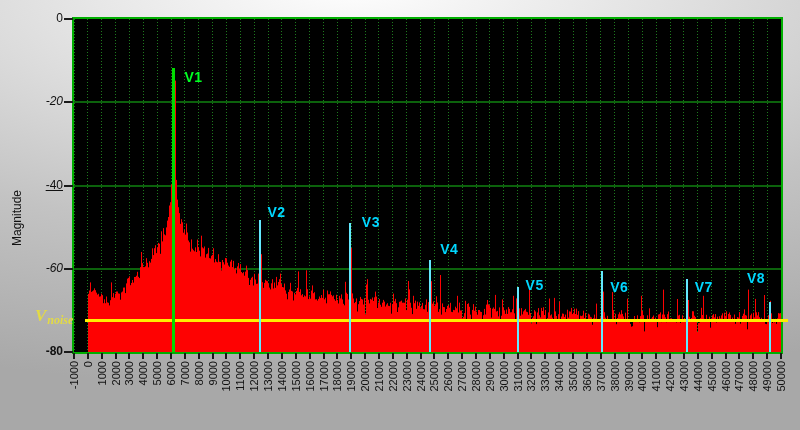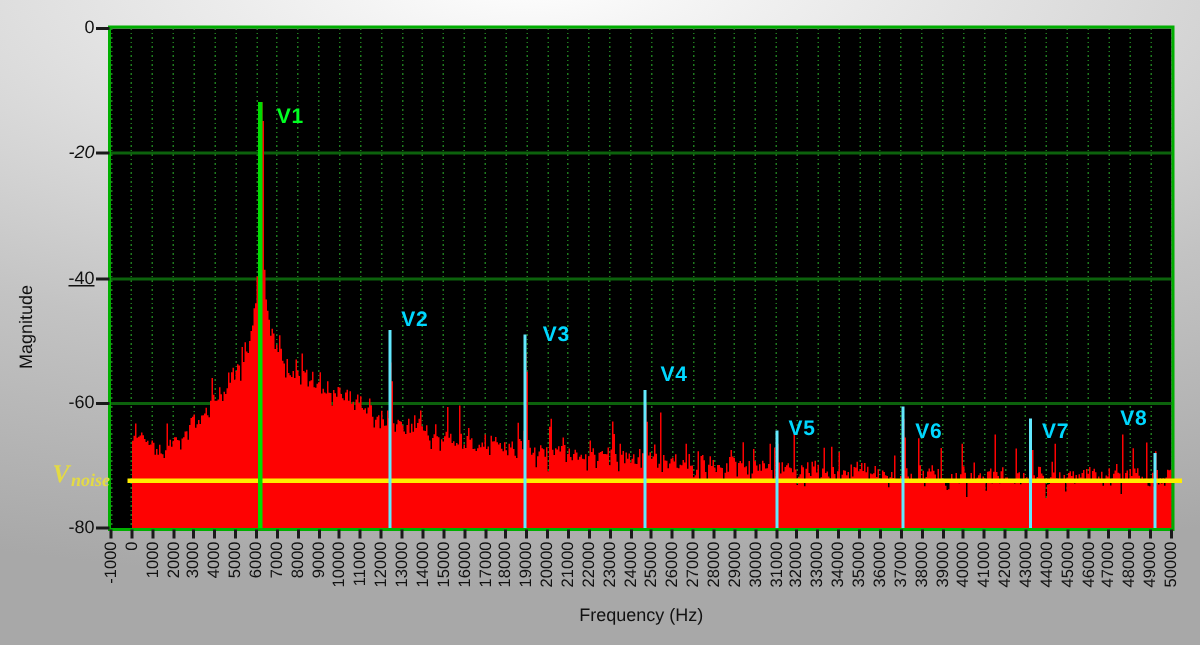--- a/index.html
+++ b/index.html
@@ -100,33 +100,32 @@
       <div class="gridv" style="left: 706.5px;"></div>
       <div class="gridh" style="top: 82.25px;"></div>
       <div class="gridh" style="top: 165.5px;"></div>
       <div class="gridh" style="top: 248.75px;"></div>
     </div>
   <svg id="spectrum-svg" width="800" height="430">
     <path id="trace-path" fill="none" stroke-width="1" d="M88.5 353.5V293.9M89.5 353.5V290.5M90.5 353.5V282.4M91.5 353.5V291.9M92.5 353.5V291.2M93.5 353.5V290.3M94.5 353.5V288.3M95.5 353.5V290.2M96.5 353.5V292.6M97.5 353.5V294.6M98.5 353.5V293.8M99.5 353.5V296.6M100.5 353.5V296.3M101.5 353.5V293.6M102.5 353.5V295.1M103.5 353.5V303.2M104.5 353.5V299.3M105.5 353.5V303.2M106.5 353.5V296.5M107.5 353.5V302.4M108.5 353.5V302.8M109.5 353.5V305.4M110.5 353.5V300.2M111.5 353.5V282.4M112.5 353.5V297.2M113.5 353.5V293.1M114.5 353.5V297.8M115.5 353.5V293.8M116.5 353.5V291.5M117.5 353.5V291.5M118.5 353.5V293.4M119.5 353.5V293.7M120.5 353.5V299.7M121.5 353.5V292.4M122.5 353.5V291.5M123.5 353.5V287.6M124.5 353.5V287.5M125.5 353.5V293.1M126.5 353.5V283.4M127.5 353.5V278.7M128.5 353.5V277.9M129.5 353.5V276.3M130.5 353.5V285.2M131.5 353.5V282.9M132.5 353.5V280.0M133.5 353.5V282.6M134.5 353.5V277.0M135.5 353.5V276.9M136.5 353.5V275.7M137.5 353.5V271.8M138.5 353.5V276.8M139.5 353.5V278.1M140.5 353.5V267.1M141.5 353.5V252.0M142.5 353.5V263.1M143.5 353.5V267.1M144.5 353.5V267.1M145.5 353.5V266.3M146.5 353.5V258.2M147.5 353.5V262.8M148.5 353.5V267.3M149.5 353.5V261.2M150.5 353.5V262.6M151.5 353.5V258.9M152.5 353.5V248.3M153.5 353.5V255.1M154.5 353.5V248.2M155.5 353.5V245.2M156.5 353.5V253.1M157.5 353.5V247.3M158.5 353.5V242.9M159.5 353.5V243.7M160.5 353.5V253.8M161.5 353.5V231.3M162.5 353.5V241.4M163.5 353.5V228.1M164.5 353.5V234.4M165.5 353.5V235.3M166.5 353.5V227.4M167.5 353.5V220.6M168.5 353.5V217.0M169.5 353.5V205.5M170.5 353.5V202.2M171.5 353.5V184.4M172.5 353.5V171.8M173.5 353.5V151.8M174.5 353.5V68.1M175.5 353.5V80.6M176.5 353.5V179.9M177.5 353.5V199.6M178.5 353.5V207.2M179.5 353.5V213.1M180.5 353.5V223.9M181.5 353.5V219.2M182.5 353.5V222.3M183.5 353.5V232.7M184.5 353.5V229.8M185.5 353.5V234.6M186.5 353.5V223.5M187.5 353.5V232.5M188.5 353.5V240.5M189.5 353.5V242.3M190.5 353.5V251.6M191.5 353.5V239.4M192.5 353.5V248.7M193.5 353.5V250.2M194.5 353.5V251.3M195.5 353.5V247.3M196.5 353.5V252.0M197.5 353.5V239.6M198.5 353.5V247.2M199.5 353.5V250.7M200.5 353.5V256.4M201.5 353.5V235.7M202.5 353.5V247.4M203.5 353.5V248.4M204.5 353.5V246.5M205.5 353.5V257.6M206.5 353.5V254.2M207.5 353.5V253.5M208.5 353.5V247.9M209.5 353.5V258.1M210.5 353.5V258.5M211.5 353.5V255.8M212.5 353.5V254.8M213.5 353.5V248.2M214.5 353.5V262.4M215.5 353.5V259.1M216.5 353.5V261.7M217.5 353.5V262.3M218.5 353.5V254.2M219.5 353.5V261.8M220.5 353.5V262.0M221.5 353.5V270.4M222.5 353.5V260.0M223.5 353.5V262.2M224.5 353.5V264.5M225.5 353.5V258.0M226.5 353.5V258.3M227.5 353.5V262.7M228.5 353.5V265.5M229.5 353.5V266.8M230.5 353.5V261.6M231.5 353.5V259.8M232.5 353.5V267.1M233.5 353.5V260.9M234.5 353.5V269.2M235.5 353.5V267.9M236.5 353.5V273.4M237.5 353.5V266.4M238.5 353.5V263.0M239.5 353.5V268.8M240.5 353.5V264.1M241.5 353.5V272.0M242.5 353.5V273.2M243.5 353.5V272.1M244.5 353.5V275.7M245.5 353.5V271.6M246.5 353.5V265.6M247.5 353.5V270.1M248.5 353.5V277.9M249.5 353.5V285.0M250.5 353.5V279.8M251.5 353.5V277.8M252.5 353.5V276.8M253.5 353.5V285.5M254.5 353.5V273.8M255.5 353.5V279.5M256.5 353.5V283.9M257.5 353.5V283.6M258.5 353.5V273.6M259.5 353.5V278.9M260.5 353.5V241.7M261.5 353.5V254.2M262.5 353.5V282.2M263.5 353.5V287.9M264.5 353.5V282.9M265.5 353.5V279.8M266.5 353.5V280.7M267.5 353.5V281.2M268.5 353.5V283.6M269.5 353.5V287.6M270.5 353.5V289.4M271.5 353.5V283.3M272.5 353.5V279.2M273.5 353.5V288.5M274.5 353.5V282.5M275.5 353.5V287.8M276.5 353.5V276.9M277.5 353.5V285.4M278.5 353.5V282.0M279.5 353.5V279.2M280.5 353.5V273.6M281.5 353.5V284.1M282.5 353.5V287.0M283.5 353.5V287.4M284.5 353.5V283.5M285.5 353.5V290.4M286.5 353.5V293.7M287.5 353.5V299.3M288.5 353.5V292.0M289.5 353.5V289.5M290.5 353.5V282.8M291.5 353.5V290.9M292.5 353.5V291.5M293.5 353.5V300.5M294.5 353.5V292.8M295.5 353.5V294.4M296.5 353.5V290.9M297.5 353.5V287.9M298.5 353.5V271.4M299.5 353.5V291.9M300.5 353.5V289.2M301.5 353.5V295.3M302.5 353.5V294.1M303.5 353.5V297.1M304.5 353.5V295.4M305.5 353.5V296.3M306.5 353.5V270.3M307.5 353.5V289.2M308.5 353.5V299.1M309.5 353.5V296.4M310.5 353.5V298.7M311.5 353.5V290.6M312.5 353.5V285.4M313.5 353.5V293.2M314.5 353.5V292.2M315.5 353.5V299.4M316.5 353.5V299.2M317.5 353.5V300.6M318.5 353.5V298.9M319.5 353.5V296.5M320.5 353.5V298.1M321.5 353.5V295.0M322.5 353.5V297.9M323.5 353.5V289.7M324.5 353.5V299.3M325.5 353.5V297.7M326.5 353.5V303.3M327.5 353.5V290.5M328.5 353.5V294.3M329.5 353.5V294.2M330.5 353.5V291.4M331.5 353.5V294.9M332.5 353.5V296.4M333.5 353.5V295.4M334.5 353.5V299.2M335.5 353.5V300.8M336.5 353.5V294.8M337.5 353.5V300.1M338.5 353.5V303.5M339.5 353.5V295.9M340.5 353.5V298.4M341.5 353.5V294.4M342.5 353.5V299.4M343.5 353.5V303.8M344.5 353.5V305.3M345.5 353.5V281.8M346.5 353.5V292.7M347.5 353.5V294.0M348.5 353.5V299.5M349.5 353.5V287.2M350.5 353.5V235.4M351.5 353.5V247.9M352.5 353.5V293.4M353.5 353.5V298.5M354.5 353.5V303.1M355.5 353.5V301.9M356.5 353.5V298.4M357.5 353.5V311.5M358.5 353.5V304.2M359.5 353.5V301.0M360.5 353.5V296.9M361.5 353.5V298.9M362.5 353.5V299.5M363.5 353.5V304.5M364.5 353.5V298.1M365.5 353.5V314.2M366.5 353.5V284.5M367.5 353.5V279.2M368.5 353.5V299.8M369.5 353.5V303.4M370.5 353.5V298.9M371.5 353.5V299.6M372.5 353.5V297.5M373.5 353.5V301.0M374.5 353.5V297.3M375.5 353.5V291.6M376.5 353.5V296.6M377.5 353.5V308.0M378.5 353.5V302.6M379.5 353.5V299.0M380.5 353.5V304.7M381.5 353.5V306.8M382.5 353.5V302.7M383.5 353.5V299.9M384.5 353.5V301.6M385.5 353.5V306.5M386.5 353.5V304.5M387.5 353.5V303.2M388.5 353.5V305.8M389.5 353.5V306.1M390.5 353.5V302.8M391.5 353.5V313.7M392.5 353.5V304.1M393.5 353.5V293.6M394.5 353.5V301.3M395.5 353.5V298.8M396.5 353.5V303.2M397.5 353.5V312.0M398.5 353.5V307.3M399.5 353.5V301.8M400.5 353.5V301.4M401.5 353.5V300.6M402.5 353.5V302.7M403.5 353.5V302.6M404.5 353.5V302.8M405.5 353.5V298.4M406.5 353.5V310.2M407.5 353.5V299.6M408.5 353.5V281.0M409.5 353.5V289.4M410.5 353.5V302.7M411.5 353.5V307.8M412.5 353.5V314.1M413.5 353.5V295.8M414.5 353.5V303.2M415.5 353.5V300.6M416.5 353.5V308.8M417.5 353.5V301.6M418.5 353.5V305.8M419.5 353.5V302.4M420.5 353.5V308.3M421.5 353.5V305.8M422.5 353.5V302.9M423.5 353.5V309.1M424.5 353.5V309.3M425.5 353.5V304.8M426.5 353.5V299.4M427.5 353.5V311.8M428.5 353.5V302.1M429.5 353.5V302.1M430.5 353.5V268.8M431.5 353.5V281.2M432.5 353.5V303.7M433.5 353.5V301.5M434.5 353.5V305.9M435.5 353.5V304.3M436.5 353.5V296.3M437.5 353.5V302.5M438.5 353.5V311.9M439.5 353.5V309.2M440.5 353.5V275.0M441.5 353.5V314.6M442.5 353.5V303.4M443.5 353.5V307.0M444.5 353.5V307.2M445.5 353.5V312.1M446.5 353.5V309.0M447.5 353.5V305.9M448.5 353.5V305.0M449.5 353.5V307.7M450.5 353.5V302.8M451.5 353.5V311.8M452.5 353.5V312.1M453.5 353.5V309.9M454.5 353.5V310.2M455.5 353.5V306.7M456.5 353.5V308.3M457.5 353.5V295.8M458.5 353.5V312.5M459.5 353.5V302.6M460.5 353.5V310.5M461.5 353.5V310.4M462.5 353.5V318.2M463.5 353.5V316.8M464.5 353.5V313.1M465.5 353.5V300.8M466.5 353.5V319.6M467.5 353.5V304.0M468.5 353.5V303.3M469.5 353.5V306.8M470.5 353.5V314.6M471.5 353.5V319.8M472.5 353.5V309.9M473.5 353.5V304.1M474.5 353.5V310.7M475.5 353.5V306.7M476.5 353.5V311.7M477.5 353.5V314.7M478.5 353.5V310.0M479.5 353.5V310.0M480.5 353.5V311.7M481.5 353.5V312.0M482.5 353.5V321.2M483.5 353.5V315.2M484.5 353.5V308.9M485.5 353.5V314.5M486.5 353.5V304.6M487.5 353.5V300.0M488.5 353.5V304.3M489.5 353.5V305.2M490.5 353.5V307.9M491.5 353.5V317.6M492.5 353.5V308.7M493.5 353.5V307.4M494.5 353.5V308.9M495.5 353.5V294.9M496.5 353.5V311.5M497.5 353.5V310.9M498.5 353.5V316.4M499.5 353.5V307.4M500.5 353.5V321.3M501.5 353.5V315.7M502.5 353.5V299.4M503.5 353.5V307.5M504.5 353.5V310.3M505.5 353.5V313.9M506.5 353.5V309.5M507.5 353.5V313.9M508.5 353.5V307.1M509.5 353.5V308.9M510.5 353.5V312.3M511.5 353.5V312.2M512.5 353.5V309.3M513.5 353.5V295.8M514.5 353.5V313.3M515.5 353.5V321.6M516.5 353.5V298.4M517.5 353.5V317.5M518.5 353.5V295.8M519.5 353.5V308.3M520.5 353.5V315.7M521.5 353.5V308.1M522.5 353.5V314.4M523.5 353.5V311.4M524.5 353.5V310.2M525.5 353.5V308.9M526.5 353.5V311.7M527.5 353.5V312.2M528.5 353.5V314.8M529.5 353.5V288.9M530.5 353.5V313.0M531.5 353.5V323.3M532.5 353.5V317.9M533.5 353.5V316.2M534.5 353.5V310.1M535.5 353.5V311.5M536.5 353.5V324.1M537.5 353.5V312.5M538.5 353.5V308.1M539.5 353.5V315.3M540.5 353.5V317.4M541.5 353.5V307.9M542.5 353.5V311.0M543.5 353.5V307.2M544.5 353.5V315.0M545.5 353.5V309.9M546.5 353.5V319.2M547.5 353.5V318.1M548.5 353.5V312.4M549.5 353.5V298.5M550.5 353.5V315.4M551.5 353.5V314.4M552.5 353.5V317.7M553.5 353.5V319.0M554.5 353.5V297.9M555.5 353.5V311.4M556.5 353.5V316.0M557.5 353.5V321.2M558.5 353.5V314.2M559.5 353.5V301.5M560.5 353.5V320.3M561.5 353.5V316.5M562.5 353.5V313.5M563.5 353.5V313.8M564.5 353.5V316.9M565.5 353.5V314.6M566.5 353.5V319.2M567.5 353.5V309.7M568.5 353.5V317.6M569.5 353.5V311.4M570.5 353.5V311.6M571.5 353.5V307.9M572.5 353.5V314.1M573.5 353.5V312.7M574.5 353.5V308.7M575.5 353.5V314.0M576.5 353.5V308.6M577.5 353.5V314.8M578.5 353.5V311.1M579.5 353.5V319.8M580.5 353.5V315.7M581.5 353.5V316.1M582.5 353.5V315.5M583.5 353.5V310.7M584.5 353.5V318.0M585.5 353.5V312.9M586.5 353.5V320.5M587.5 353.5V319.1M588.5 353.5V313.7M589.5 353.5V314.6M590.5 353.5V316.8M591.5 353.5V317.4M592.5 353.5V324.8M593.5 353.5V318.2M594.5 353.5V314.6M595.5 353.5V318.6M596.5 353.5V303.6M597.5 353.5V321.0M598.5 353.5V319.8M599.5 353.5V320.9M600.5 353.5V317.4M601.5 353.5V320.4M602.5 353.5V279.2M603.5 353.5V291.6M604.5 353.5V312.2M605.5 353.5V317.7M606.5 353.5V319.7M607.5 353.5V315.8M608.5 353.5V320.3M609.5 353.5V319.5M610.5 353.5V320.5M611.5 353.5V320.7M612.5 353.5V292.1M613.5 353.5V310.1M614.5 353.5V320.0M615.5 353.5V313.8M616.5 353.5V324.2M617.5 353.5V318.0M618.5 353.5V314.3M619.5 353.5V312.3M620.5 353.5V314.4M621.5 353.5V310.2M622.5 353.5V313.9M623.5 353.5V316.4M624.5 353.5V321.4M625.5 353.5V312.7M626.5 353.5V319.6M627.5 353.5V298.6M628.5 353.5V321.7M629.5 353.5V321.7M630.5 353.5V323.9M631.5 353.5V326.7M632.5 353.5V326.2M633.5 353.5V319.6M634.5 353.5V316.0M635.5 353.5V320.5M636.5 353.5V320.5M637.5 353.5V315.3M638.5 353.5V319.7M639.5 353.5V322.2M640.5 353.5V316.1M641.5 353.5V295.8M642.5 353.5V310.9M643.5 353.5V315.2M644.5 353.5V331.4M645.5 353.5V322.0M646.5 353.5V319.3M647.5 353.5V315.3M648.5 353.5V320.6M649.5 353.5V308.3M650.5 353.5V321.4M651.5 353.5V318.5M652.5 353.5V316.9M653.5 353.5V315.5M654.5 353.5V321.0M655.5 353.5V317.6M656.5 353.5V319.1M657.5 353.5V327.2M658.5 353.5V314.5M659.5 353.5V314.1M660.5 353.5V312.4M661.5 353.5V322.1M662.5 353.5V314.5M663.5 353.5V289.6M664.5 353.5V314.6M665.5 353.5V317.3M666.5 353.5V322.2M667.5 353.5V314.2M668.5 353.5V311.5M669.5 353.5V321.8M670.5 353.5V318.4M671.5 353.5V318.3M672.5 353.5V319.9M673.5 353.5V320.4M674.5 353.5V321.8M675.5 353.5V319.3M676.5 353.5V322.4M677.5 353.5V299.0M678.5 353.5V315.5M679.5 353.5V314.8M680.5 353.5V322.9M681.5 353.5V320.5M682.5 353.5V315.3M683.5 353.5V320.3M684.5 353.5V318.2M685.5 353.5V319.8M686.5 353.5V319.4M687.5 353.5V287.5M688.5 353.5V300.0M689.5 353.5V316.8M690.5 353.5V320.7M691.5 353.5V318.0M692.5 353.5V311.2M693.5 353.5V311.3M694.5 353.5V315.7M695.5 353.5V317.1M696.5 353.5V320.6M697.5 353.5V332.0M698.5 353.5V323.1M699.5 353.5V322.7M700.5 353.5V318.1M701.5 353.5V307.8M702.5 353.5V315.0M703.5 353.5V295.8M704.5 353.5V318.8M705.5 353.5V319.1M706.5 353.5V314.8M707.5 353.5V321.3M708.5 353.5V320.5M709.5 353.5V316.7M710.5 353.5V327.7M711.5 353.5V318.3M712.5 353.5V315.3M713.5 353.5V314.1M714.5 353.5V317.4M715.5 353.5V314.1M716.5 353.5V322.4M717.5 353.5V316.7M718.5 353.5V320.8M719.5 353.5V316.2M720.5 353.5V318.4M721.5 353.5V315.4M722.5 353.5V313.3M723.5 353.5V319.1M724.5 353.5V312.7M725.5 353.5V315.8M726.5 353.5V311.3M727.5 353.5V322.0M728.5 353.5V314.0M729.5 353.5V312.5M730.5 353.5V314.9M731.5 353.5V321.1M732.5 353.5V317.6M733.5 353.5V320.9M734.5 353.5V314.5M735.5 353.5V323.8M736.5 353.5V320.4M737.5 353.5V317.0M738.5 353.5V317.6M739.5 353.5V312.1M740.5 353.5V323.7M741.5 353.5V319.0M742.5 353.5V315.9M743.5 353.5V313.7M744.5 353.5V309.4M745.5 353.5V315.1M746.5 353.5V315.6M747.5 353.5V329.3M748.5 353.5V289.6M749.5 353.5V320.9M750.5 353.5V315.3M751.5 353.5V313.6M752.5 353.5V320.2M753.5 353.5V312.7M754.5 353.5V317.4M755.5 353.5V298.9M756.5 353.5V312.3M757.5 353.5V315.4M758.5 353.5V312.1M759.5 353.5V317.2M760.5 353.5V320.0M761.5 353.5V317.8M762.5 353.5V321.6M763.5 353.5V319.1M764.5 353.5V295.0M765.5 353.5V323.8M766.5 353.5V324.1M767.5 353.5V321.8M768.5 353.5V315.1M769.5 353.5V324.3M770.5 353.5V300.8M771.5 353.5V313.3M772.5 353.5V323.0M773.5 353.5V318.8M774.5 353.5V322.3M775.5 353.5V318.8M776.5 353.5V323.9M777.5 353.5V318.3M778.5 353.5V313.1M779.5 353.5V313.5M780.5 353.5V313.1" stroke="#fe0202"></path>
   </svg>
   <div id="plot-border"></div>
   <div id="y-axis-title">Magnitude</div>
-  <div id="x-axis-title">Frequency (Hz)</div>
   <div id="noise-line" style="left: 85px; width: 703px; top: 319.281px; background: rgb(255, 238, 0);"></div>
   <div id="noise-label" style="color: rgb(227, 218, 69);"><span class="main">V</span><span class="sub">noise</span></div>
 <div class="ytick" style="top: 18px;"></div>
     <div class="ylab" style="top: 12px;">0</div>
     <div class="ytick" style="top: 101.25px;"></div>
     <div class="ylab" style="top: 95.25px; font-style: italic;">-20</div>
     <div class="ytick" style="top: 184.5px;"></div>
     <div class="ylab" style="top: 178.5px; text-decoration: underline;">-40</div>
     <div class="ytick" style="top: 267.75px;"></div>
-    <div class="ylab" style="top: 261.75px;">-60</div>
+    <div class="ylab" style="top: 261.75px; font-style: italic;">-60</div>
     <div class="ytick" style="top: 351px;"></div>
-    <div class="ylab" style="top: 345px;">-80</div>
+    <div class="ylab" style="top: 345px; font-weight: bold;">-80</div>
     <div class="xtick" style="left: 73px;"></div>
     <span class="xlab" style="left: 68px; top: 361px;">-1000</span>
     <div class="xtick" style="left: 86.8627px;"></div>
     <span class="xlab" style="left: 81.8627px; top: 361px;">0</span>
     <div class="xtick" style="left: 100.725px;"></div>
     <span class="xlab" style="left: 95.7255px; top: 361px;">1000</span>
     <div class="xtick" style="left: 114.588px;"></div>
     <span class="xlab" style="left: 109.588px; top: 361px;">2000</span>
     <div class="xtick" style="left: 128.451px;"></div>
     <span class="xlab" style="left: 123.451px; top: 361px;">3000</span>

